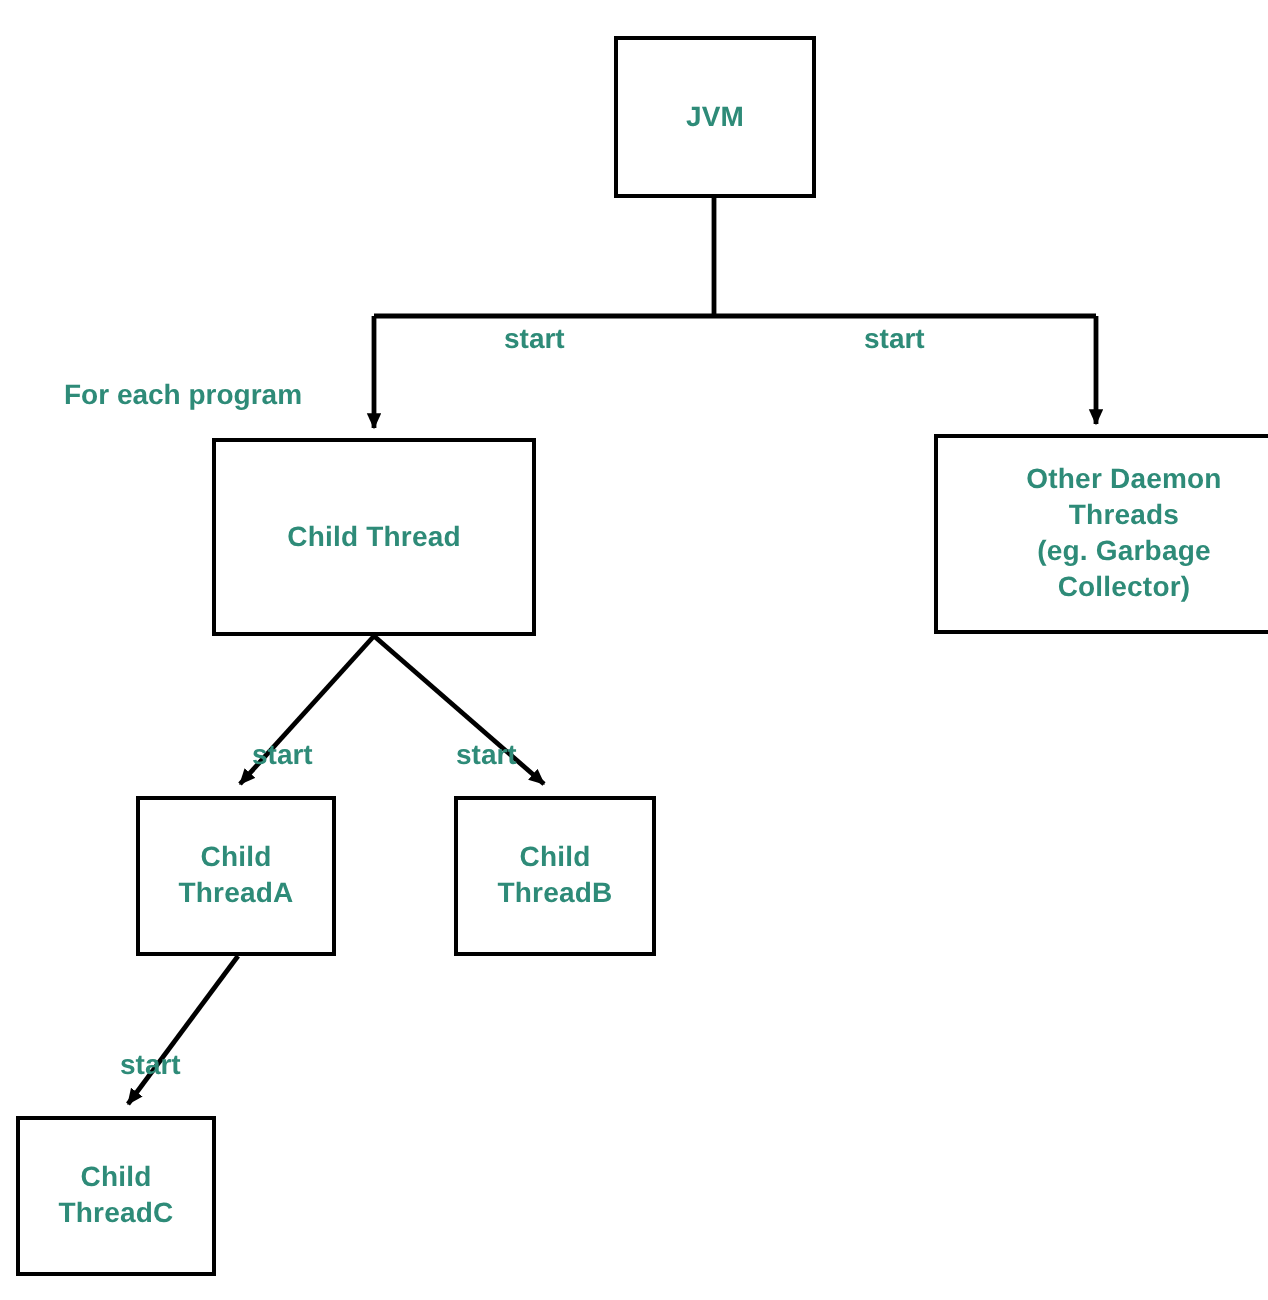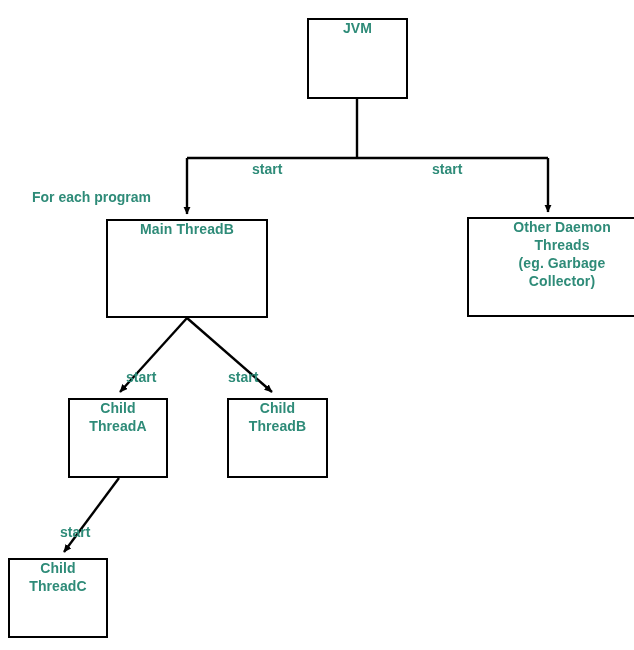--- a/index.html
+++ b/index.html
@@ -28,20 +28,21 @@
     left: 0;
     width: 634px;
     height: 650px;
   }
   .node-box {
     position: absolute;
     box-sizing: border-box;
     border: 2px solid #000000;
     background: #ffffff;
     display: flex;
+    align-items: center;
     justify-content: center;
     text-align: center;
   }
   .node-label {
     color: #2e8b78;
     font-weight: bold;
     font-size: 14px;
     line-height: 1.28;
     letter-spacing: 0.1px;
     white-space: pre-line;
@@ -87,21 +88,21 @@
     <path d="M187,318 L272,392" stroke="#000000" stroke-width="2.4" fill="none" marker-end="url(#arrowhead)"></path>
 
     <path d="M119,478 L64,552" stroke="#000000" stroke-width="2.4" fill="none" marker-end="url(#arrowhead)"></path>
   </svg>
 
   <div class="node-box" style="left:307px; top:18px; width:101px; height:81px;">
     <span class="node-label">JVM</span>
   </div>
 
   <div class="node-box" style="left:106px; top:219px; width:162px; height:99px;">
-    <span class="node-label">Main ThreadB</span>
+    <span class="node-label">Child Thread</span>
   </div>
 
   <div class="node-box" style="left:467px; top:217px; width:190px; height:100px;">
     <span class="node-label">Other Daemon
 Threads
 (eg. Garbage
 Collector)</span>
   </div>
 
   <div class="node-box" style="left:68px; top:398px; width:100px; height:80px;">

